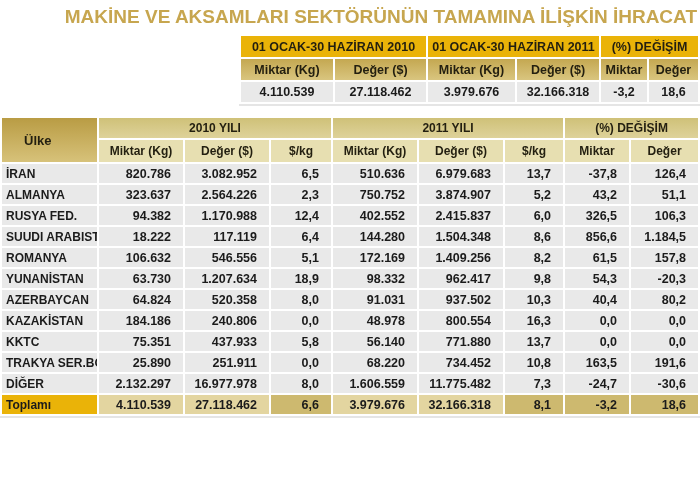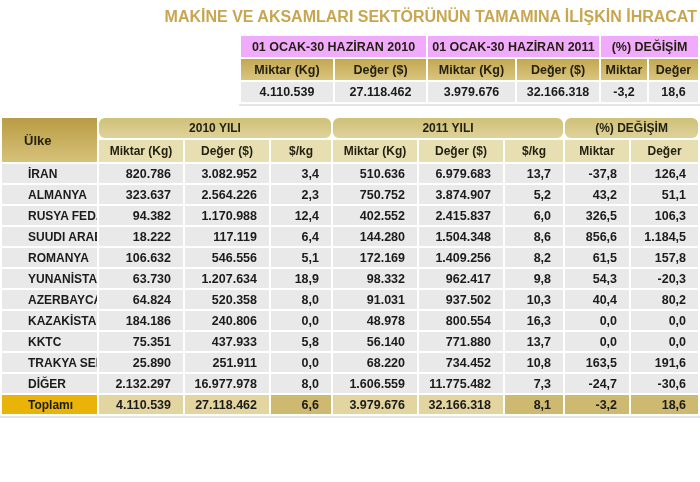--- a/index.html
+++ b/index.html
@@ -6,63 +6,63 @@
   body{
     width:700px;height:482px;
     background:#ffffff;
     font-family:"Liberation Sans",sans-serif;
     color:#1c1913;
     overflow:hidden;
   }
   .title{
     text-align:right;
     font-weight:bold;
-    font-size:16px;
+    font-size:19px;
     line-height:18px;
     color:#c7a64f;
     padding-right:3px;
   }
   #title1{padding-top:8px;}
   #title2{margin-top:12px;}
 
   table{border-collapse:separate;border-spacing:2px;box-shadow:0 2px 0 rgba(0,0,0,0.10);}
   th,td{font-weight:bold;overflow:hidden;white-space:nowrap;}
 
   
   .t1{margin:8px 0 0 auto;table-layout:fixed;}
   .t1 th,.t1 td{font-size:12.5px;}
   .t1 .group{
-    background:#f0abfc;
+    background:#eab308;
     height:19px;color:#231f10;text-align:center;
   }
   .t1 .sub{
     background:linear-gradient(#c4a851,#d9c57f);
     height:19px;color:#231f10;text-align:center;
   }
   .t1 .val{
     background:#e9e9e9;height:18px;text-align:center;color:#1b1b1b;
   }
 
   
   .t2{margin:8px 0 0 0;table-layout:fixed;width:700px;}
   .t2 th{font-size:12px;color:#231f10;}
   .t2 td{font-size:12.5px;color:#1b1b1b;}
   .t2 .ulke{
     background:linear-gradient(#b99c44,#d7c27a);
     text-align:left;padding-left:22px;font-size:13px;
   }
   .t2 .group{
     background:linear-gradient(#cfc178,#ded29a);
-    height:18px;text-align:center;border-radius:6px;
+    height:18px;text-align:center;
   }
   .t2 .sub{
     background:#e7dfb1;height:20px;text-align:center;
   }
   .t2 .c-country{
-    background:#e9e9e9;height:17px;text-align:left;padding-left:26px;
+    background:#e9e9e9;height:17px;text-align:left;padding-left:4px;
     font-size:12px;
   }
   .t2 .c-num{
     background:#e9e9e9;height:17px;text-align:right;padding-right:12px;
   }
   .t2 tr[data-name="total-row"] .c-country{background:#eab308;}
   .t2 tr[data-name="total-row"] .c-num{background:#e3d5a0;}
   .t2 tr[data-name="total-row"] .c-num.dark{background:#cdb96f;}
 </style>
 </head>
@@ -136,21 +136,21 @@
       <th class="sub" data-name="detail-sub-deger-2011">Değer ($)</th>
       <th class="sub" data-name="detail-sub-unit-2011">$/kg</th>
       <th class="sub" data-name="detail-sub-miktar-pct">Miktar</th>
       <th class="sub" data-name="detail-sub-deger-pct">Değer</th>
     </tr>
 
     <tr data-name="table-row">
     <td class="c-country" data-name="country-cell">İRAN</td>
     <td class="c-num" data-name="value-cell">820.786</td>
     <td class="c-num" data-name="value-cell">3.082.952</td>
-    <td class="c-num" data-name="value-cell">3,4</td>
+    <td class="c-num" data-name="value-cell">6,5</td>
     <td class="c-num" data-name="value-cell">510.636</td>
     <td class="c-num" data-name="value-cell">6.979.683</td>
     <td class="c-num" data-name="value-cell">13,7</td>
     <td class="c-num" data-name="value-cell">-37,8</td>
     <td class="c-num" data-name="value-cell">126,4</td>
   </tr>
       <tr data-name="table-row">
     <td class="c-country" data-name="country-cell">ALMANYA</td>
     <td class="c-num" data-name="value-cell">323.637</td>
     <td class="c-num" data-name="value-cell">2.564.226</td>

